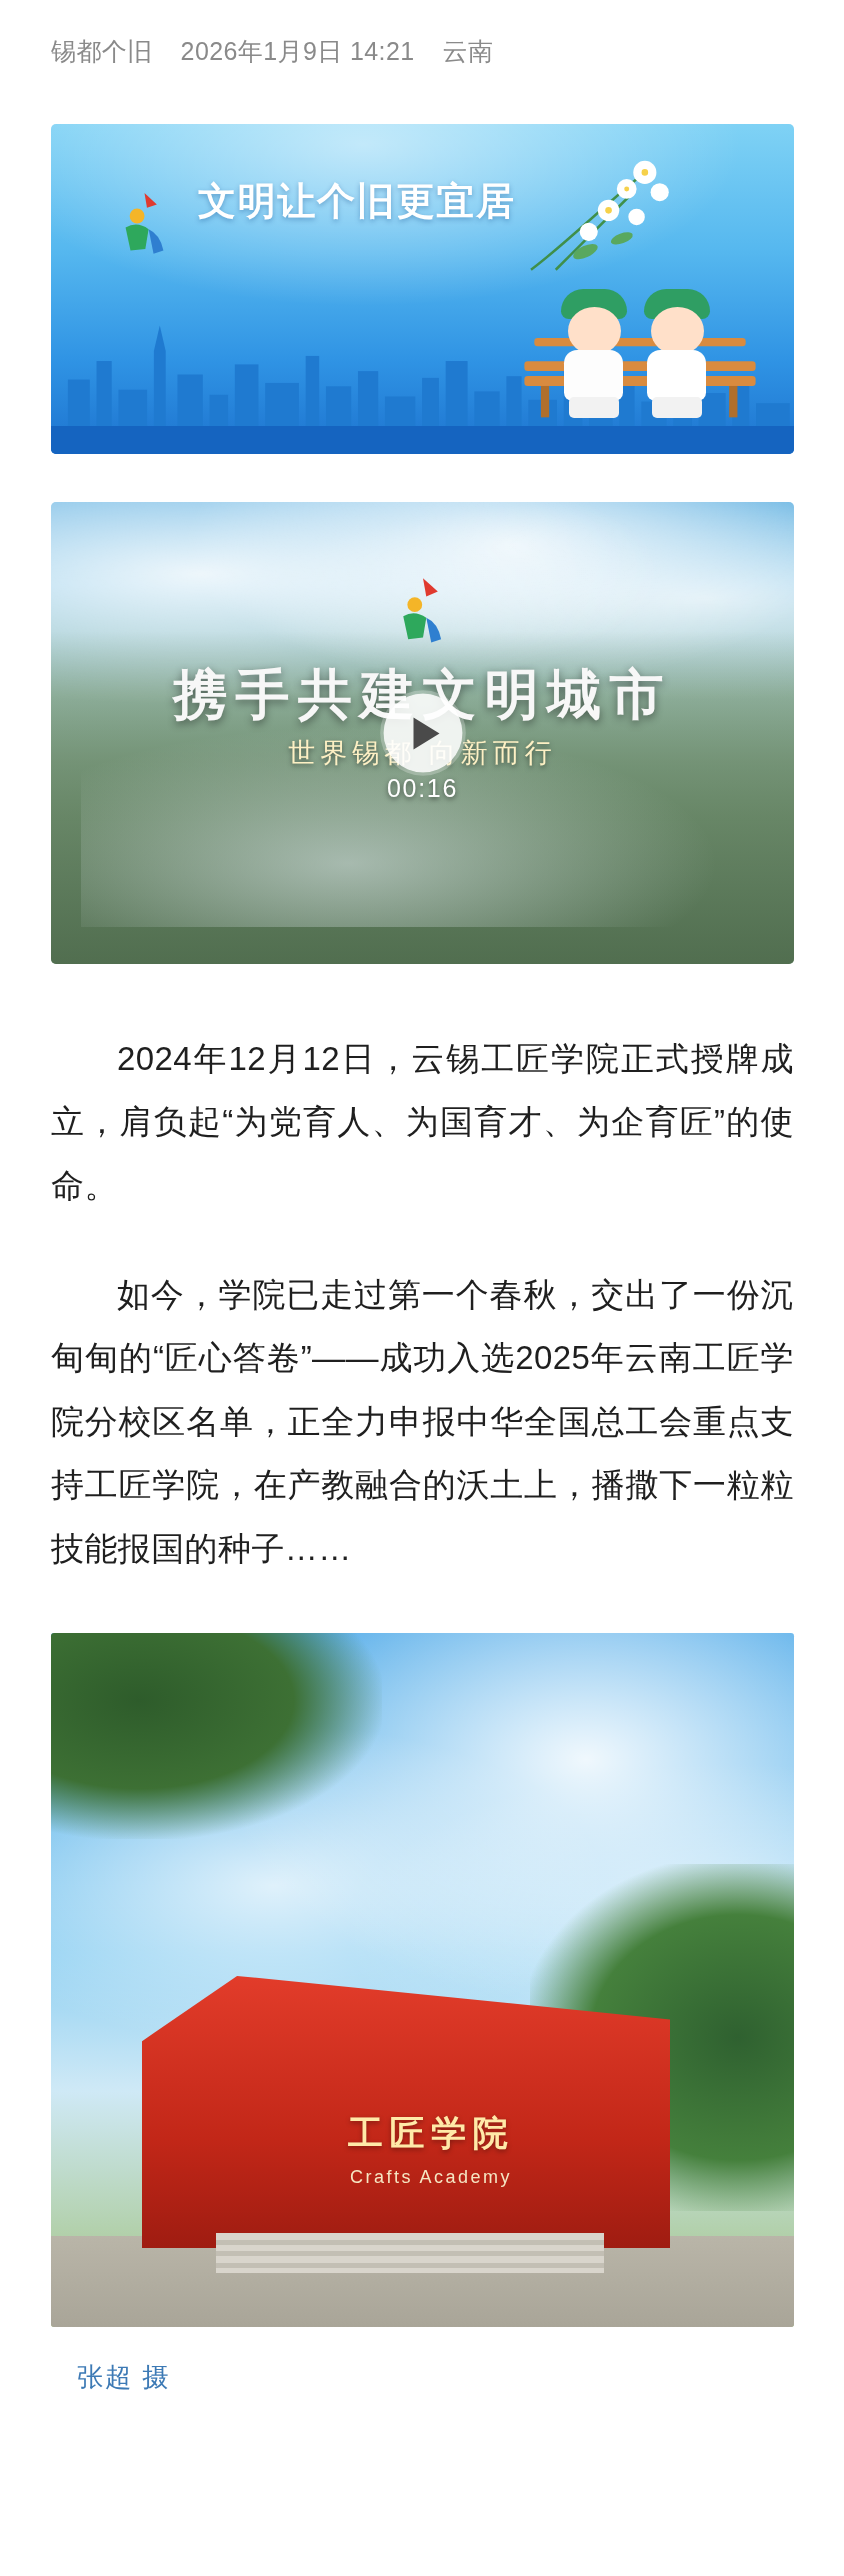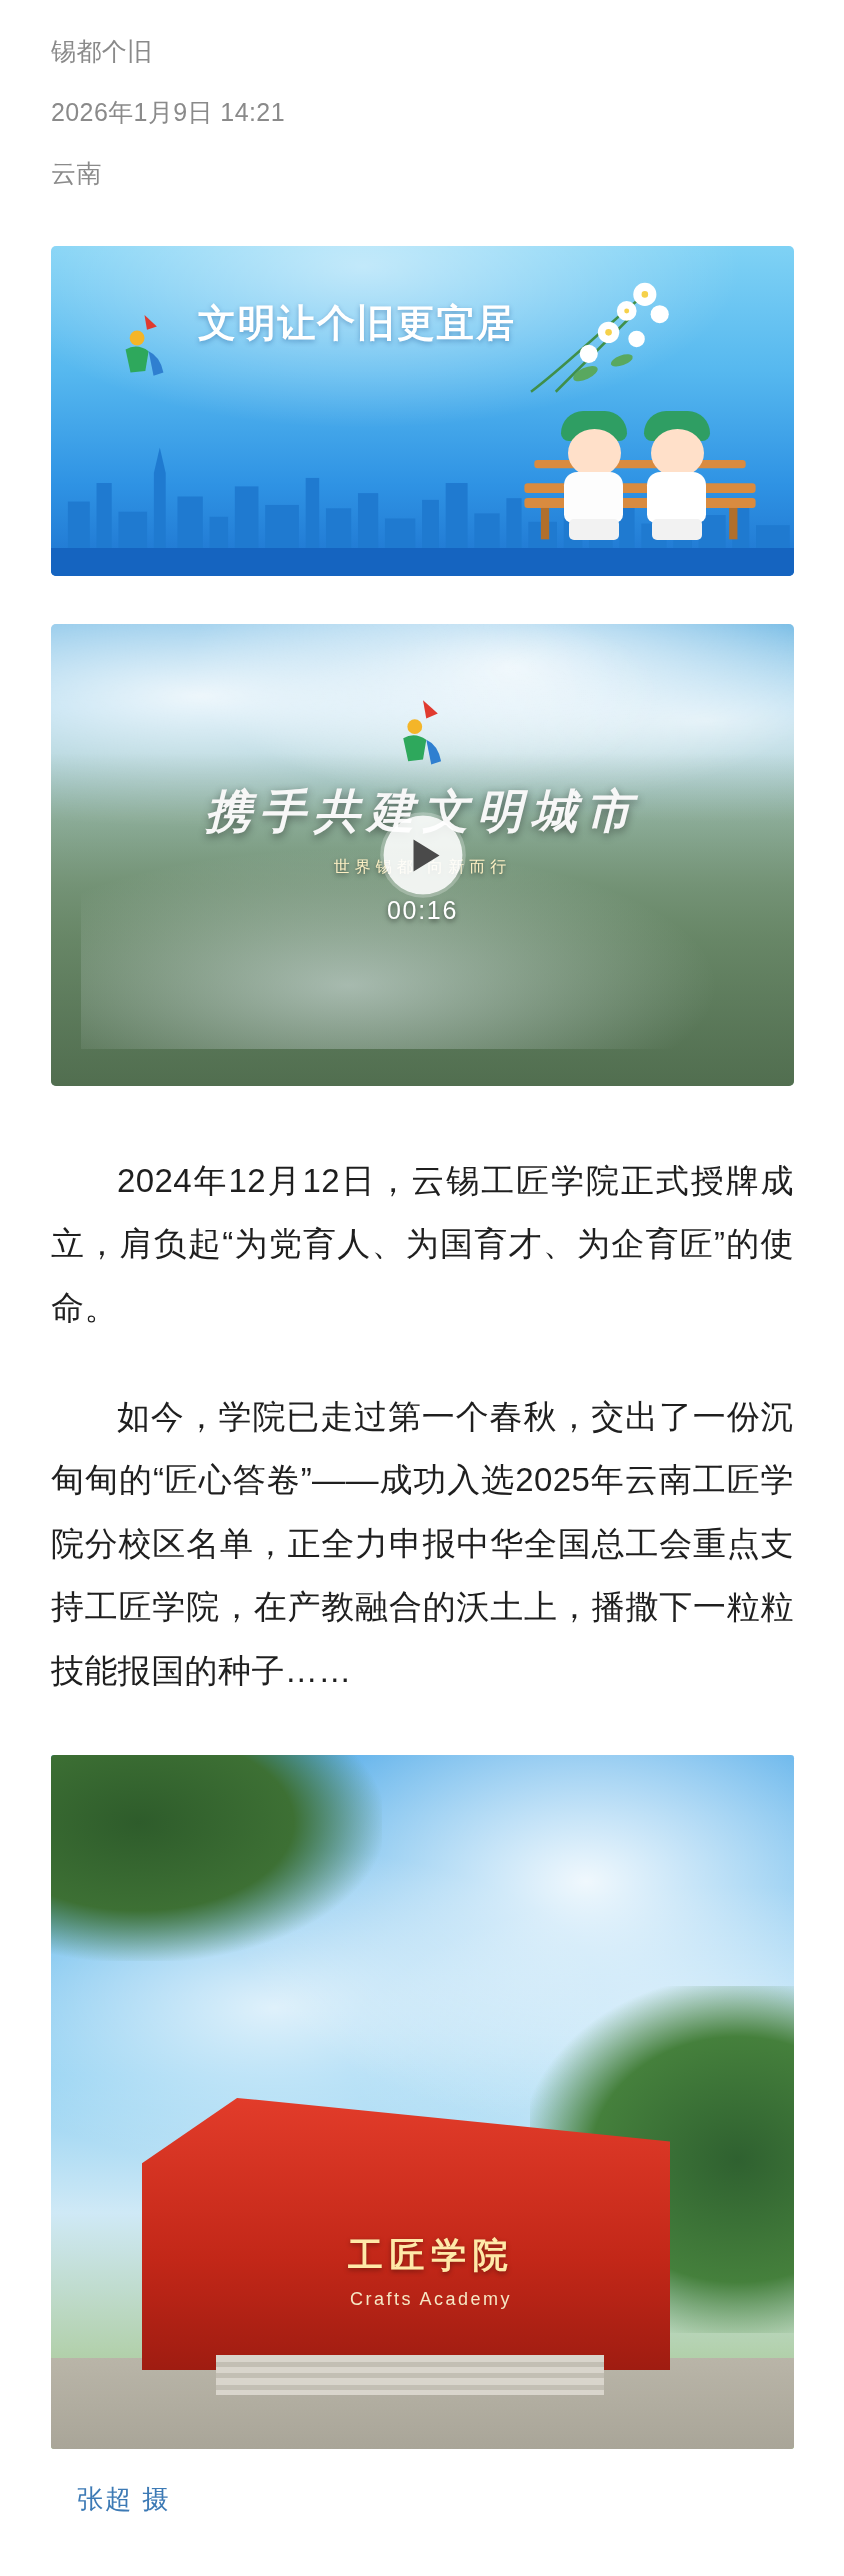--- a/index.html
+++ b/index.html
@@ -20,27 +20,26 @@
     min-height: 2576px;
     box-sizing: border-box;
     position: relative;
     background: #fff;
   }
 
   
   .meta-bar {
     padding: 35px 51px 0 51px;
     display: flex;
-    align-items: flex-start;
+    align-items: center;
     gap: 28px;
     font-size: 25px;
     color: #8a8a8a;
     letter-spacing: 0.4px;
     font-weight: 400;
-    flex-direction: column;
   }
   .meta-bar .meta-item {
     white-space: nowrap;
   }
 
   
   .media-wrap {
     margin: 0 51px;
   }
 
@@ -152,33 +151,32 @@
   }
   .video .city-haze {
     position: absolute; left: 4%; right: 6%; bottom: 8%; height: 46%;
     background: radial-gradient(ellipse at 40% 70%, rgba(225,235,240,0.55) 0%, rgba(225,235,240,0) 65%);
   }
   .video-title {
     position: absolute;
     left: 0; right: 0;
     top: 157px;
     text-align: center;
-    font-size: 46px;
+    font-size: 54px;
     font-weight: 700;
     color: #f7f7f7;
     letter-spacing: 8.3px;
     text-shadow: 0 2.5px 8.3px rgba(0,0,0,0.45);
-    font-style: italic;
   }
   .video-subtitle {
     position: absolute;
     left: 0; right: 0;
     top: 233px;
     text-align: center;
-    font-size: 16px;
+    font-size: 27px;
     color: #fdf0c4;
     letter-spacing: 5px;
     text-shadow: 0 1.7px 5px rgba(0,0,0,0.5);
   }
   .video-logo {
     position: absolute;
     left: 50%;
     transform: translateX(-50%);
     top: 73px;
     width: 76px;

